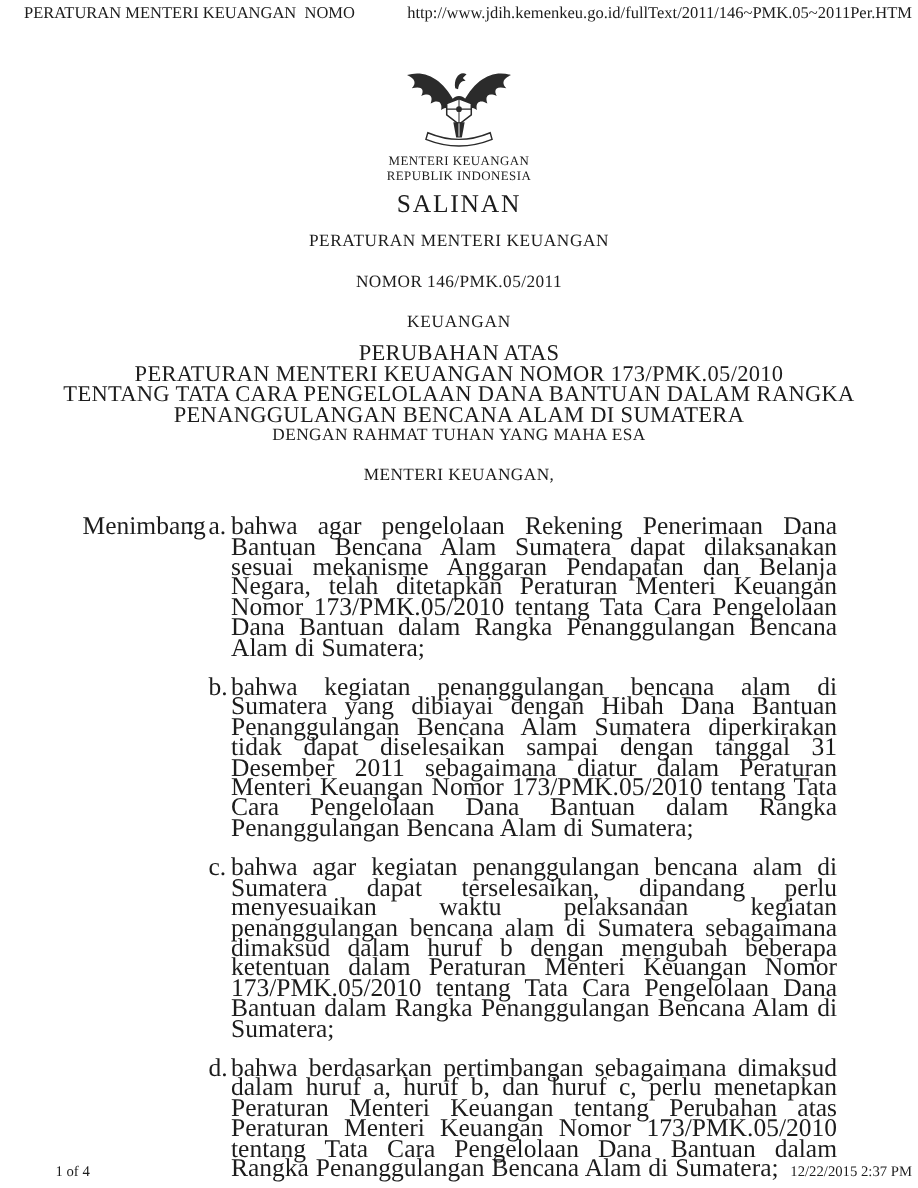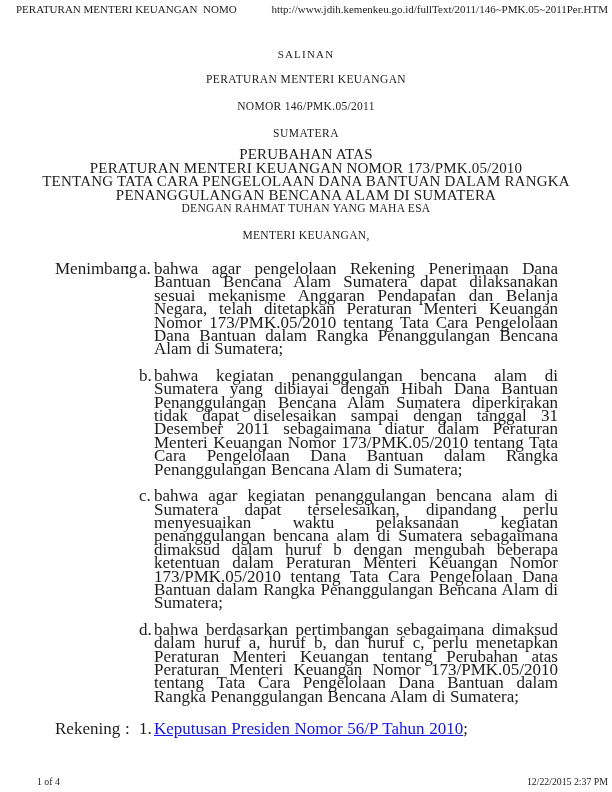--- a/index.html
+++ b/index.html
@@ -25,21 +25,21 @@
     display:flex; justify-content:space-between;
     font-size:9.8px; color:#1c1c1c;margin-left:33px;
   }
 
   
   .doc { position:absolute; top:40px; left:0; width:612px; }
   .center { text-align:center; }
 
   .emblem-wrap { text-align:center; line-height:0; }
   .ministry-line { font-size:8.6px; line-height:9.6px; letter-spacing:0.3px; }
-  .copy-stamp { margin-top:8px; font-size:11px; line-height:12px; letter-spacing:1.2px; }
+  .copy-stamp { margin-top:8px; font-size:17px; line-height:12px; letter-spacing:1.2px; }
   .doc-title  { margin-top:13px; font-size:11.5px; line-height:12px; letter-spacing:0.4px;text-align:center; }
   .doc-number { margin-top:15px; font-size:11.5px; line-height:12px; letter-spacing:0.3px; }
   .tentang    { margin-top:15px; font-size:11.5px; line-height:12px; letter-spacing:0.5px; }
   .subject    { margin-top:9px; font-size:15px; }
   .subject div{ line-height:13.5px; letter-spacing:0.2px; }
   .invocation { font-size:11.5px; line-height:12px; letter-spacing:0.3px; }
   .issuer     { margin-top:15px; font-size:11.5px; line-height:12px; letter-spacing:0.3px; }
 
   .clauses { margin:21px 54px 0 55px; font-size:17px; line-height:13.4px; }
   .clause  { display:flex; }
@@ -62,25 +62,49 @@
 
 <div id="page">
 
   <div class="print-header">
     <span>PERATURAN MENTERI KEUANGAN  NOMO</span>
     <span>http://www.jdih.kemenkeu.go.id/fullText/2011/146~PMK.05~2011Per.HTM</span>
   </div>
 
   <div class="doc">
 
+    <div class="emblem-wrap">
+      <svg width="76" height="63" viewBox="0 0 120 100" aria-hidden="true">
+
+        <path class="ink" d="M57 48 C44 20 24 10 5 16 C14 20 15 25 10 30 C20 27 24 31 20 38 C29 34 33 38 30 46 C38 41 43 45 41 53 C48 48 53 51 53 58 Z"></path>
+
+        <path class="ink" d="M63 48 C76 20 96 10 115 16 C106 20 105 25 110 30 C100 27 96 31 100 38 C91 34 87 38 90 46 C82 41 77 45 79 53 C72 48 67 51 67 58 Z"></path>
+
+        <path class="ink" d="M56 30 C54 19 61 11 68 15 L64 19 L67 22 C62 22 60 25 59 31 Z"></path>
+
+        <ellipse class="ink" cx="60" cy="52" rx="11" ry="14"></ellipse>
+
+        <path d="M60 41 L73 46 L73 58 L60 68 L47 58 L47 46 Z" fill="#ffffff" stroke="#2b2b2b" stroke-width="1.6"></path>
+        <line x1="47" y1="52" x2="73" y2="52" stroke="#2b2b2b" stroke-width="1.1"></line>
+        <line x1="60" y1="41" x2="60" y2="68" stroke="#2b2b2b" stroke-width="1.1"></line>
+        <circle class="ink" cx="60" cy="52" r="3"></circle>
+
+        <path class="ink" d="M54 66 L66 66 L63 82 L57 82 Z"></path>
+        <line x1="60" y1="67" x2="60" y2="81" stroke="#ffffff" stroke-width="1"></line>
+
+        <path d="M27 77 Q60 91 93 77 L95 84 Q60 98 25 84 Z" fill="#ffffff" stroke="#2b2b2b" stroke-width="1.5"></path>
+      </svg>
+      <div class="ministry-line">MENTERI KEUANGAN</div>
+      <div class="ministry-line">REPUBLIK INDONESIA</div>
+    </div>
 
     <div class="copy-stamp center">SALINAN</div>
     <div class="doc-title center">PERATURAN MENTERI KEUANGAN</div>
     <div class="doc-number center">NOMOR 146/PMK.05/2011</div>
-    <div class="tentang center">SUMATERA</div>
+    <div class="tentang center">KEUANGAN</div>
 
     <div class="subject center">
       <div>PERUBAHAN ATAS</div>
       <div>PERATURAN MENTERI KEUANGAN NOMOR 173/PMK.05/2010</div>
       <div>TENTANG TATA CARA PENGELOLAAN DANA BANTUAN DALAM RANGKA</div>
       <div>PENANGGULANGAN BENCANA ALAM DI SUMATERA</div>
     </div>
 
     <div class="invocation center">DENGAN RAHMAT TUHAN YANG MAHA ESA</div>
     <div class="issuer center">MENTERI KEUANGAN,</div>

